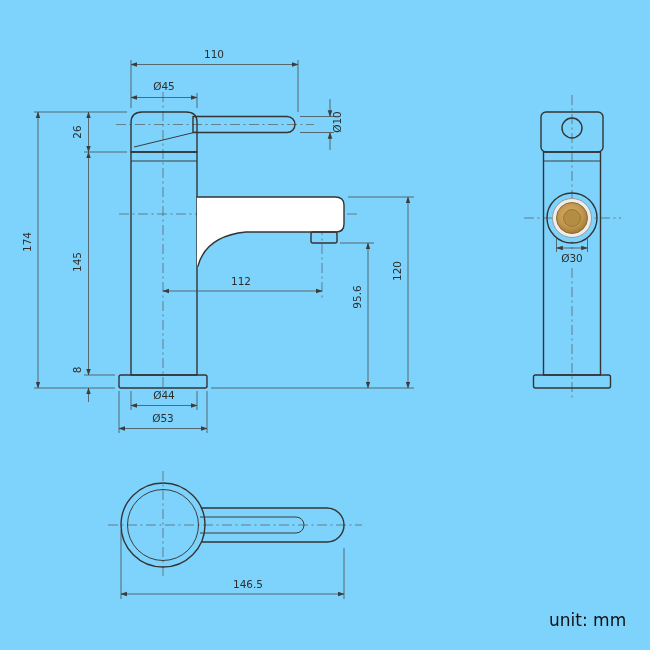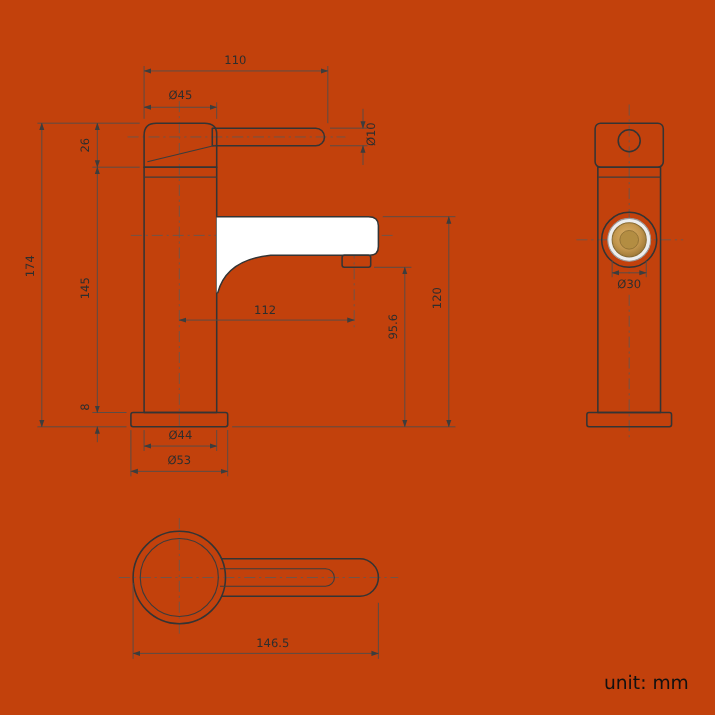--- a/index.html
+++ b/index.html
@@ -1,16 +1,16 @@
 <!DOCTYPE html>
 <html><head>
 <meta charset="utf-8">
 <style>
   html,body{margin:0;padding:0;background:#ffffff;}
-  .stage{width:650px;height:650px;position:relative;background:#c2410c;overflow:hidden;}
+  .stage{width:650px;height:650px;position:relative;background:#7dd3fc;overflow:hidden;}
   svg{display:block;}
   .ln  { stroke:#343434; stroke-width:1.4; fill:none; stroke-linecap:round; stroke-linejoin:round; }
   .ln2 { stroke:#3c3c3c; stroke-width:1;   fill:none; }
   .dim { stroke:#4d4d4d; stroke-width:0.8; fill:none; }
   .cl  { stroke:#5a5a5a; stroke-width:0.7; fill:none; stroke-dasharray:10 3.5 2 3.5; }
   .dimtext{ font-family:"DejaVu Sans", sans-serif; font-size:10.5px; fill:#2e2e2e; }
   .unit  { font-family:"DejaVu Sans", sans-serif; font-size:17px; fill:#111; }
 </style>
 </head>
 <body>

